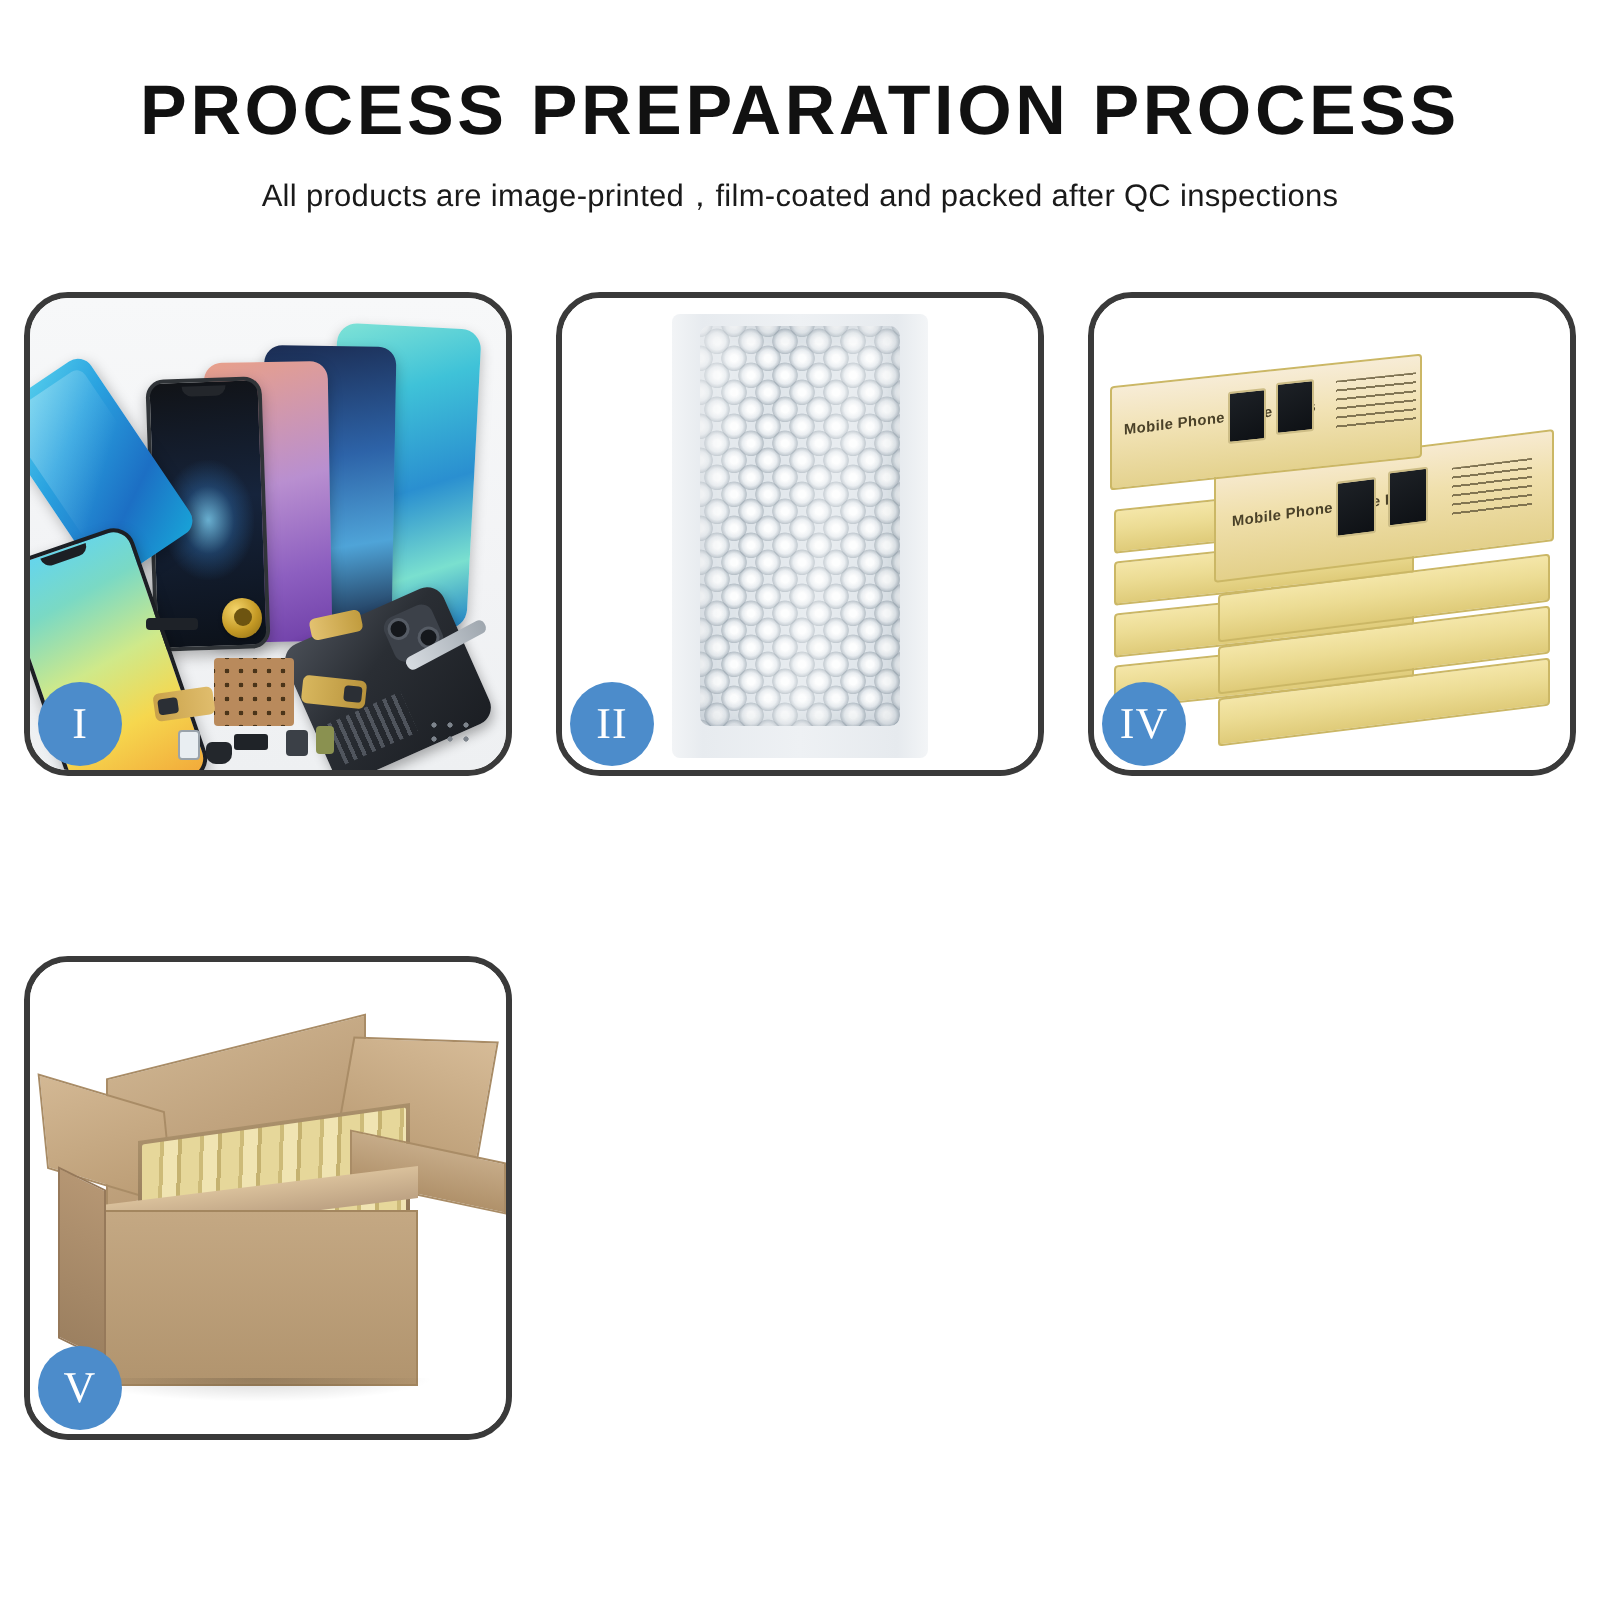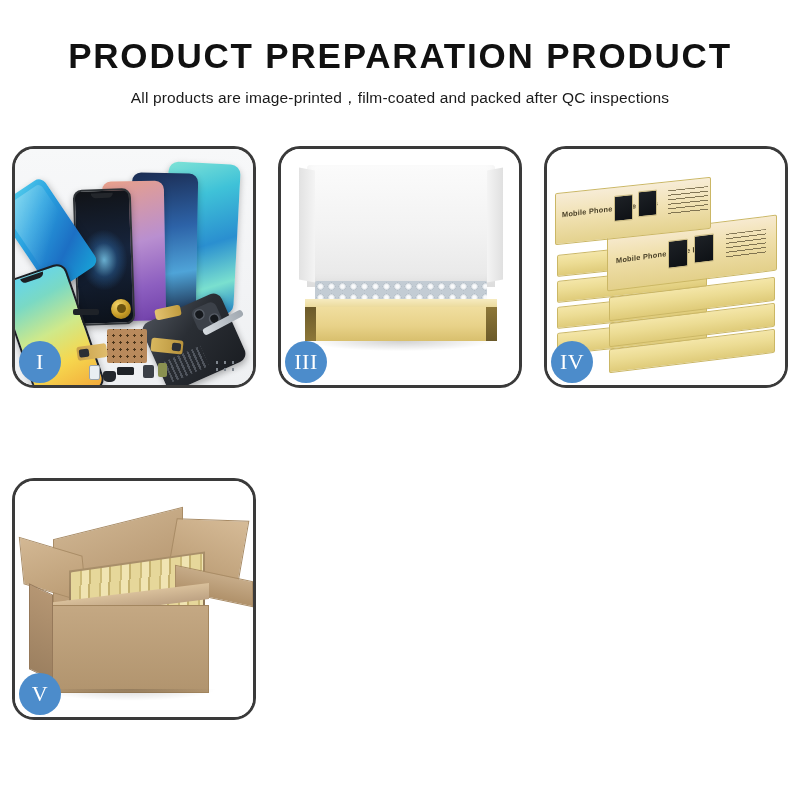--- a/index.html
+++ b/index.html
@@ -425,21 +425,21 @@
   }
   .c6-shadow{
     position:absolute; left:26px; top:196px; width:180px;height:12px;
     background:radial-gradient(ellipse at 50% 0%, rgba(0,0,0,.14), rgba(0,0,0,0) 70%);
   }
 </style>
 </head>
 <body>
 
 <div class="header">
-  <div class="title">PRODUCT PREPARATION PRODUCT</div>
+  <div class="title">PROCESS PREPARATION PROCESS</div>
   <div class="subtitle">All products are image-printed，film-coated and packed after QC inspections</div>
 </div>
 
 <div class="grid">
 
   <div class="panel">
     <div class="panel-inner p1">
       <div class="phone ph-e"></div>
       <div class="phone ph-d"></div>
       <div class="phone ph-c"></div>
@@ -465,34 +465,29 @@
       <div class="chip-b"></div>
       <div class="chip-c"></div>
       <div class="chip-d"></div>
       <div class="chip-e"></div>
       <div class="tool"></div>
       <div class="screws"></div>
     </div>
     <div class="badge">I</div>
   </div>
 
-
   <div class="panel">
-    <div class="panel-inner p3">
-      <div class="b3-lid"></div>
-      <div class="b3-fill"></div>
-      <div class="b3-rim"></div>
-      <div class="b3-front">
-        <div class="endL"></div>
-        <div class="endR"></div>
-      </div>
-      <div class="b3-shadow"></div>
+    <div class="panel-inner p2">
+      <div class="bw-sheet"></div>
+      <div class="bw-core"></div>
+      <div class="bw-gloss"></div>
     </div>
-    <div class="badge">III</div>
+    <div class="badge">II</div>
   </div>
+
 
   <div class="panel">
     <div class="panel-inner p4">
       <div class="stack">
         <div class="ybox s-l1"></div>
         <div class="ybox s-l2"></div>
         <div class="ybox s-l3"></div>
         <div class="ybox s-l4"></div>
         <div class="ybox s-r1"></div>
         <div class="ybox s-r2"></div>

